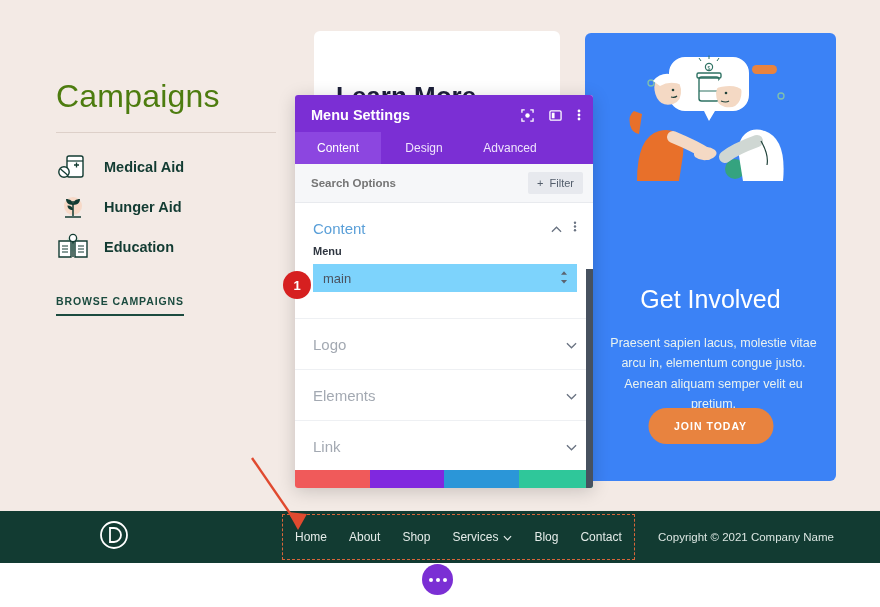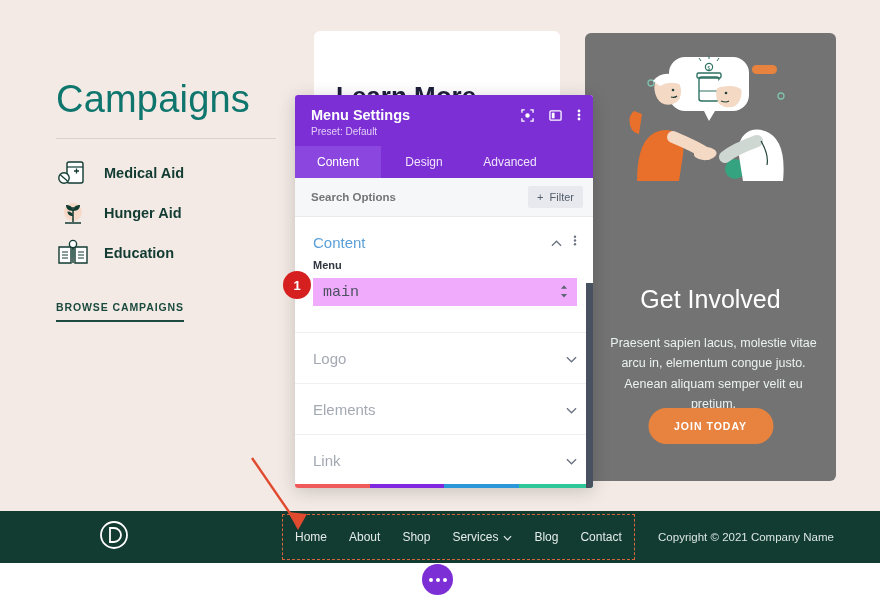--- a/index.html
+++ b/index.html
@@ -7,21 +7,21 @@
     width: 880px; height: 607px;
     font-family: "Liberation Sans", sans-serif;
     background: #f3eae5;
     overflow: hidden;
   }
   #stage { position: relative; width: 880px; height: 607px; }
 
   
   .campaigns { position: absolute; left: 56px; top: 78px; width: 225px; }
   .campaigns-title {
-    font-size: 38px; color: #0f766e; font-weight: 400; letter-spacing: .2px;
+    font-size: 32px; color: #4d7c0f; font-weight: 400; letter-spacing: .2px;
   }
   .campaigns-rule { margin-top: 17px; border-top: 1px solid #ddd0c9; width: 220px; }
   .camp-list { margin-top: 14px; }
   .camp-row { display: flex; align-items: center; height: 40px; }
   .camp-icon { width: 34px; height: 34px; margin-right: 14px; flex: 0 0 34px; }
   .camp-label { font-size: 14.5px; font-weight: bold; color: #123b32; }
   .browse {
     margin-top: 28px; display: inline-block;
     font-size: 10.5px; font-weight: bold; letter-spacing: .9px;
     color: #1b4b3f; padding-bottom: 7px;
@@ -34,21 +34,21 @@
     background: #ffffff; border-radius: 6px;
   }
   .learn-title {
     position: absolute; left: 22px; top: 50px;
     font-size: 26px; font-weight: bold; color: #1c1f3a;
   }
 
   
   .green-card {
     position: absolute; left: 585px; top: 33px; width: 251px; height: 448px;
-    background: #737373; border-radius: 6px; overflow: hidden;
+    background: #3b82f6; border-radius: 6px; overflow: hidden;
   }
   .illus { position: absolute; left: 0; top: 8px; width: 251px; height: 150px; }
   .green-title {
     position: absolute; left: 0; right: 0; top: 252px; text-align: center;
     font-size: 25px; color: #ffffff; font-weight: 400;
   }
   .green-body {
     position: absolute; left: 22px; right: 16px; top: 300px; text-align: center;
     font-size: 12.5px; line-height: 1.62; color: #eaf3f0;
   }
@@ -94,23 +94,23 @@
     display: flex; align-items: center; justify-content: space-between;
     padding: 16px 16px 8px 18px;
   }
   .section-title-open { color: #5a9fd8; font-size: 15px; }
   .section-title { color: #a3a9b2; font-size: 15px; }
   .sec-icons { display: flex; align-items: center; gap: 11px; color: #6a7382; }
   .field { padding: 0 16px 0 18px; }
   .field-label { font-size: 11px; font-weight: bold; color: #2f3640; margin-bottom: 7px; }
   .select-wrap { position: relative; }
   .select-box {
-    background: #f0abfc; border: none; width: 100%; height: 28px;
-    font-size: 15px; color: #4b5360; padding: 0 26px 0 10px;
-    font-family: Liberation Mono, monospace; appearance: none; cursor: pointer;
+    background: #7dd3fc; border: none; width: 100%; height: 28px;
+    font-size: 13px; color: #4b5360; padding: 0 26px 0 10px;
+    font-family: Liberation Sans, sans-serif; appearance: none; cursor: pointer;
   }
   .select-arrows {
     position: absolute; right: 9px; top: 50%; transform: translateY(-50%);
     color: #5b6470; font-size: 9px; line-height: .8; text-align: center; pointer-events: none;
   }
   .accordion-row {
     display: flex; align-items: center; justify-content: space-between;
     padding: 16px 16px 16px 18px; border-top: 1px solid #eef0f3; cursor: pointer;
   }
   .modal-actions { display: flex; height: 31px; }
@@ -301,21 +301,20 @@
     <svg viewBox="0 0 120 90" width="120" height="90">
       <path d="M12 8 L58 75" stroke="#e04a2f" stroke-width="2.4" fill="none"></path>
       <path d="M58 80 L48 62 L67 64Z" fill="#e04a2f"></path>
     </svg>
   </span>
 
   <div class="modal">
 
     <div class="modal-head">
       <div class="modal-title">Menu Settings</div>
-      <div class="modal-preset">Preset: Default</div>
       <div class="head-icons">
         <span>
           <svg viewBox="0 0 14 14" width="13" height="13">
             <path d="M1 4V1h3M10 1h3v3M13 10v3h-3M4 13H1v-3" fill="none" stroke="#fff" stroke-width="1.4"></path>
             <circle cx="7" cy="7" r="2.4" fill="#fff"></circle>
           </svg>
         </span>
         <span>
           <svg viewBox="0 0 14 14" width="13" height="13">
             <rect x="1" y="2" width="12" height="10" rx="1.3" fill="none" stroke="#fff" stroke-width="1.4"></rect>

